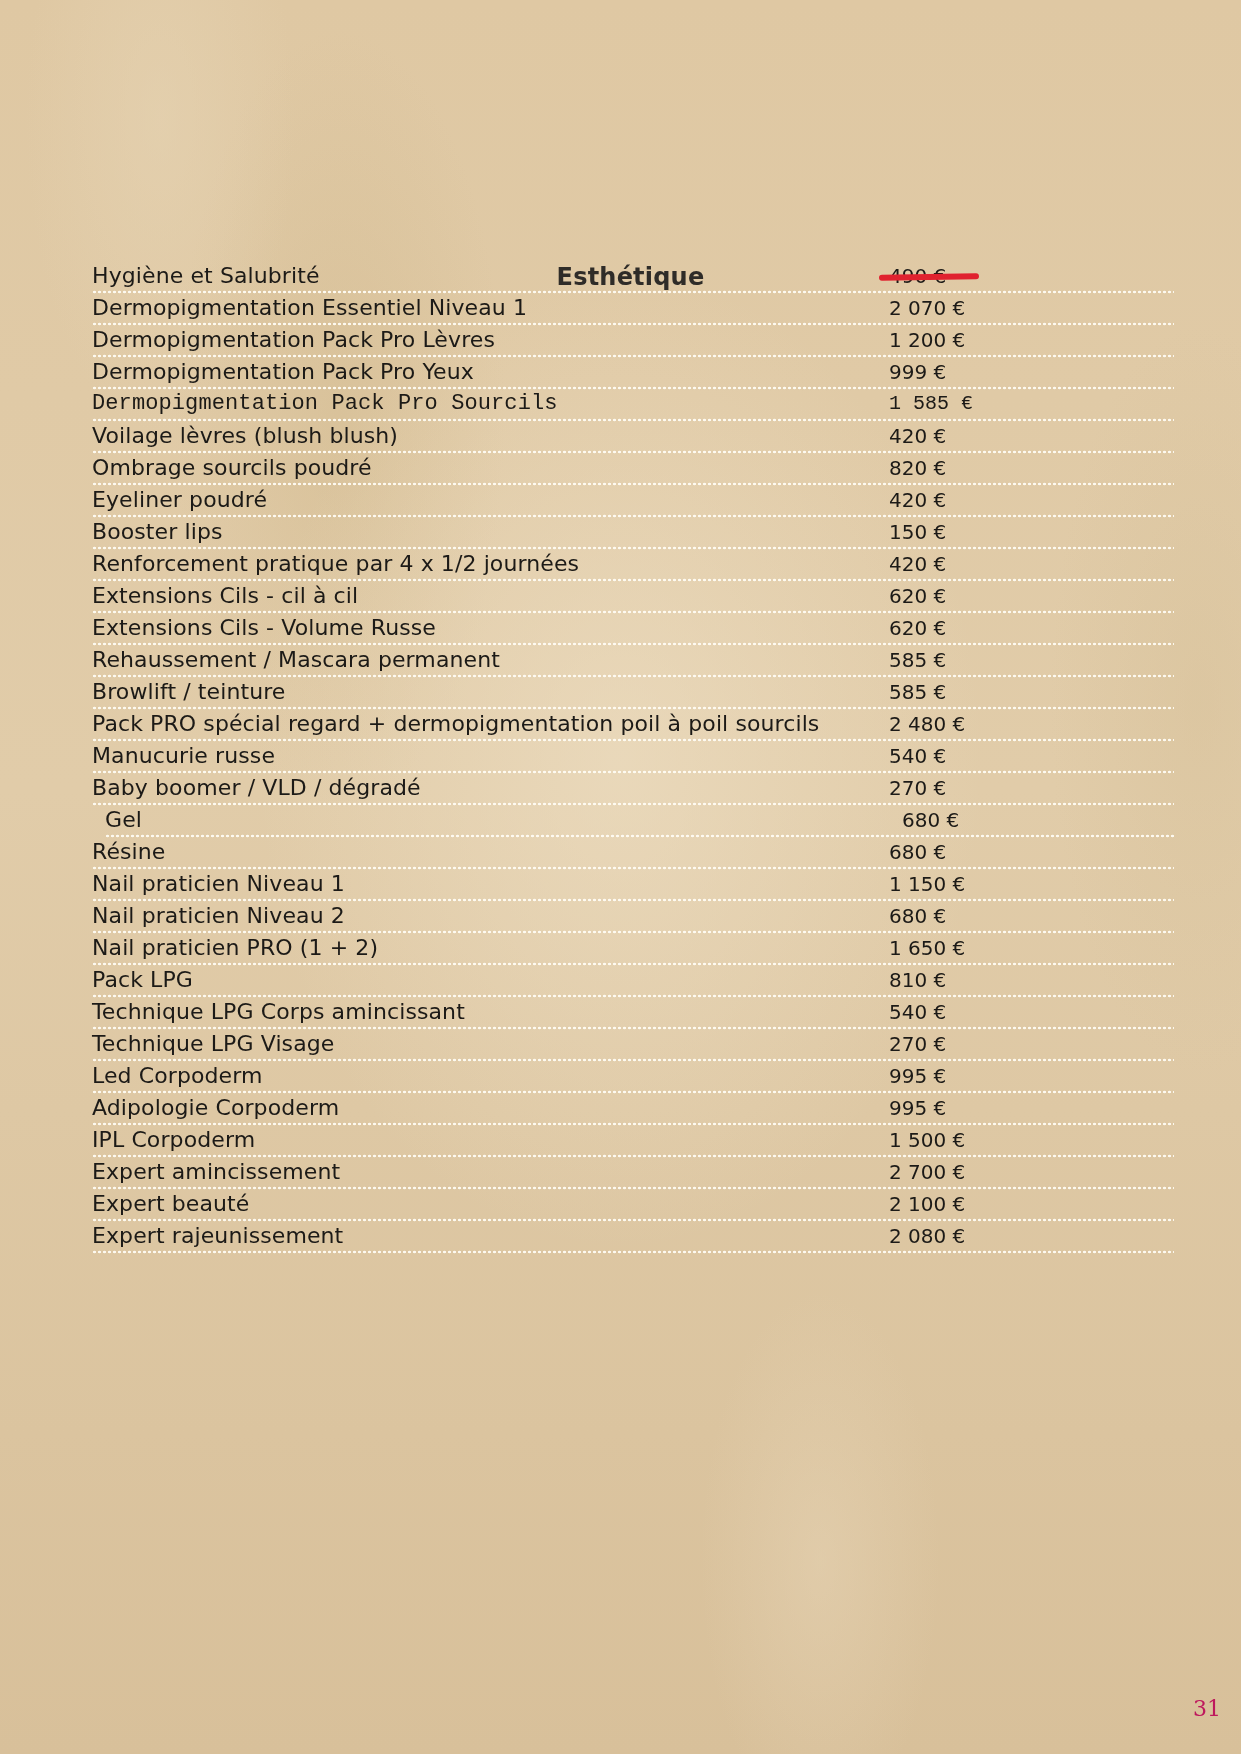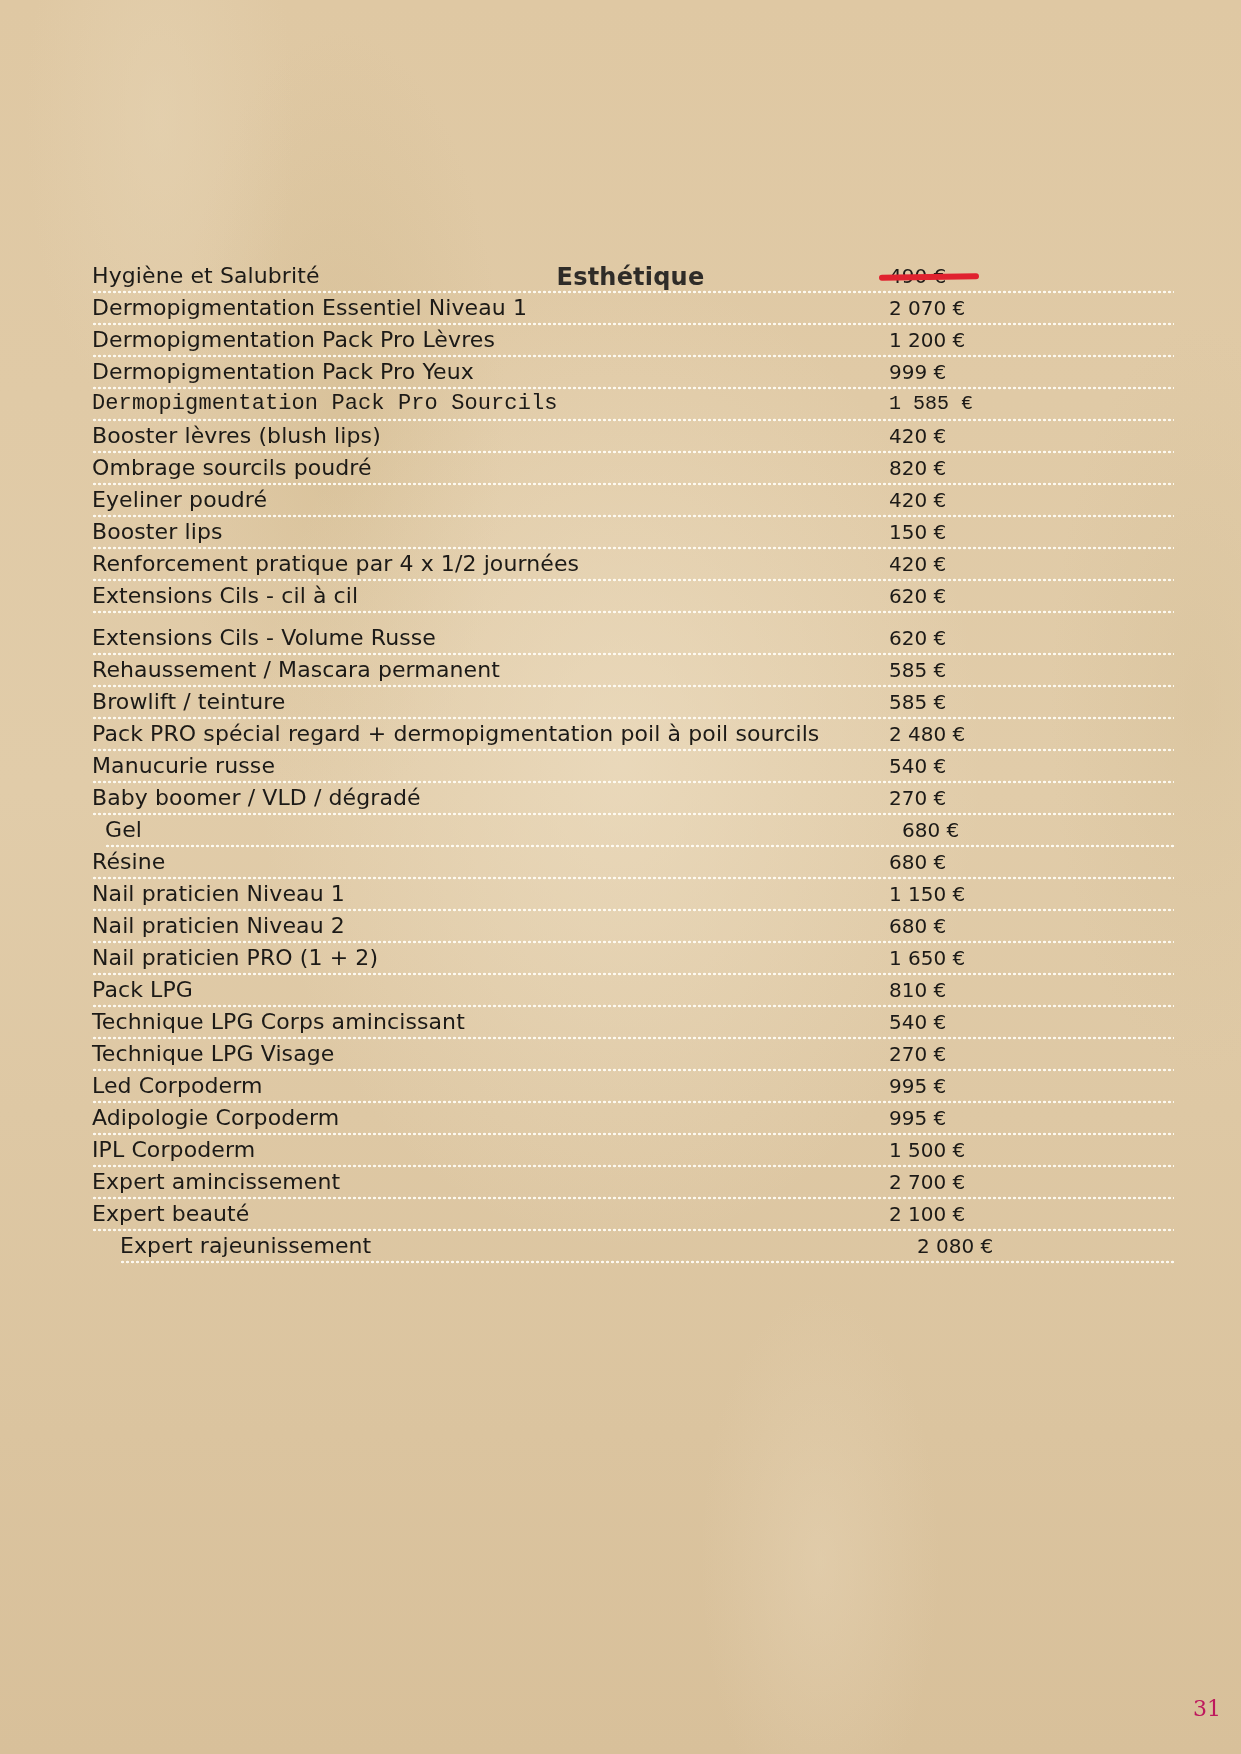--- a/index.html
+++ b/index.html
@@ -114,21 +114,21 @@
       </div>
       <div class="row" style="height: 32px;">
         <span class="name">Dermopigmentation Pack Pro Yeux</span>
         <span class="price"><span>999 €</span></span>
       </div>
       <div class="row" style="height: 32px; font-family: Liberation Mono, monospace;">
         <span class="name">Dermopigmentation Pack Pro Sourcils</span>
         <span class="price"><span>1 585 €</span></span>
       </div>
       <div class="row" style="height: 32px;">
-        <span class="name">Booster lèvres (blush lips)</span>
+        <span class="name">Voilage lèvres (blush blush)</span>
         <span class="price"><span>420 €</span></span>
       </div>
       <div class="row" style="height: 32px;">
         <span class="name">Ombrage sourcils poudré</span>
         <span class="price"><span>820 €</span></span>
       </div>
       <div class="row" style="height: 32px;">
         <span class="name">Eyeliner poudré</span>
         <span class="price"><span>420 €</span></span>
       </div>
@@ -137,21 +137,21 @@
         <span class="price"><span>150 €</span></span>
       </div>
       <div class="row" style="height: 32px;">
         <span class="name">Renforcement pratique par 4 x 1/2 journées</span>
         <span class="price"><span>420 €</span></span>
       </div>
       <div class="row" style="height: 32px;">
         <span class="name">Extensions Cils - cil à cil</span>
         <span class="price"><span>620 €</span></span>
       </div>
-      <div class="row" style="height: 32px; margin-top: 10px;">
+      <div class="row" style="height: 32px;">
         <span class="name">Extensions Cils - Volume Russe</span>
         <span class="price"><span>620 €</span></span>
       </div>
       <div class="row" style="height: 32px;">
         <span class="name">Rehaussement / Mascara permanent</span>
         <span class="price"><span>585 €</span></span>
       </div>
       <div class="row" style="height: 32px;">
         <span class="name">Browlift / teinture</span>
         <span class="price"><span>585 €</span></span>
@@ -213,20 +213,20 @@
         <span class="price"><span>1 500 €</span></span>
       </div>
       <div class="row" style="height: 32px;">
         <span class="name">Expert amincissement</span>
         <span class="price"><span>2 700 €</span></span>
       </div>
       <div class="row" style="height: 32px;">
         <span class="name">Expert beauté</span>
         <span class="price"><span>2 100 €</span></span>
       </div>
-      <div class="row" style="height: 32px; margin-left: 28px;">
+      <div class="row" style="height: 32px;">
         <span class="name">Expert rajeunissement</span>
         <span class="price"><span>2 080 €</span></span>
       </div>
     </div>
 
   <div class="page-number">31</div>
 </div>
 
 </body></html>

